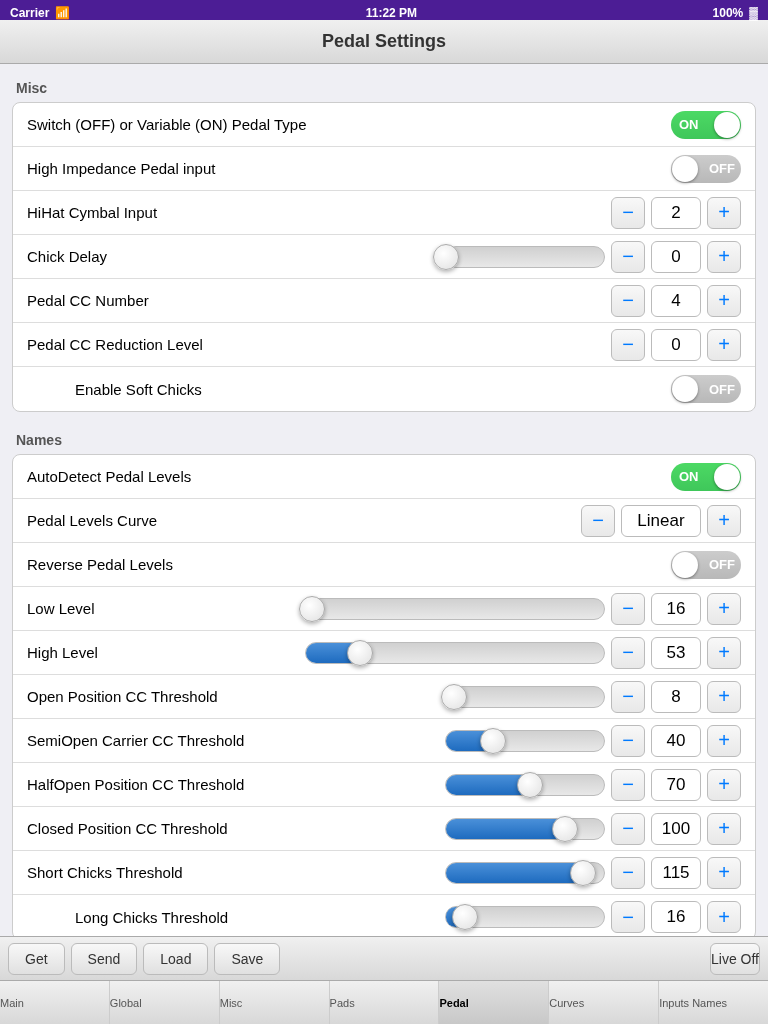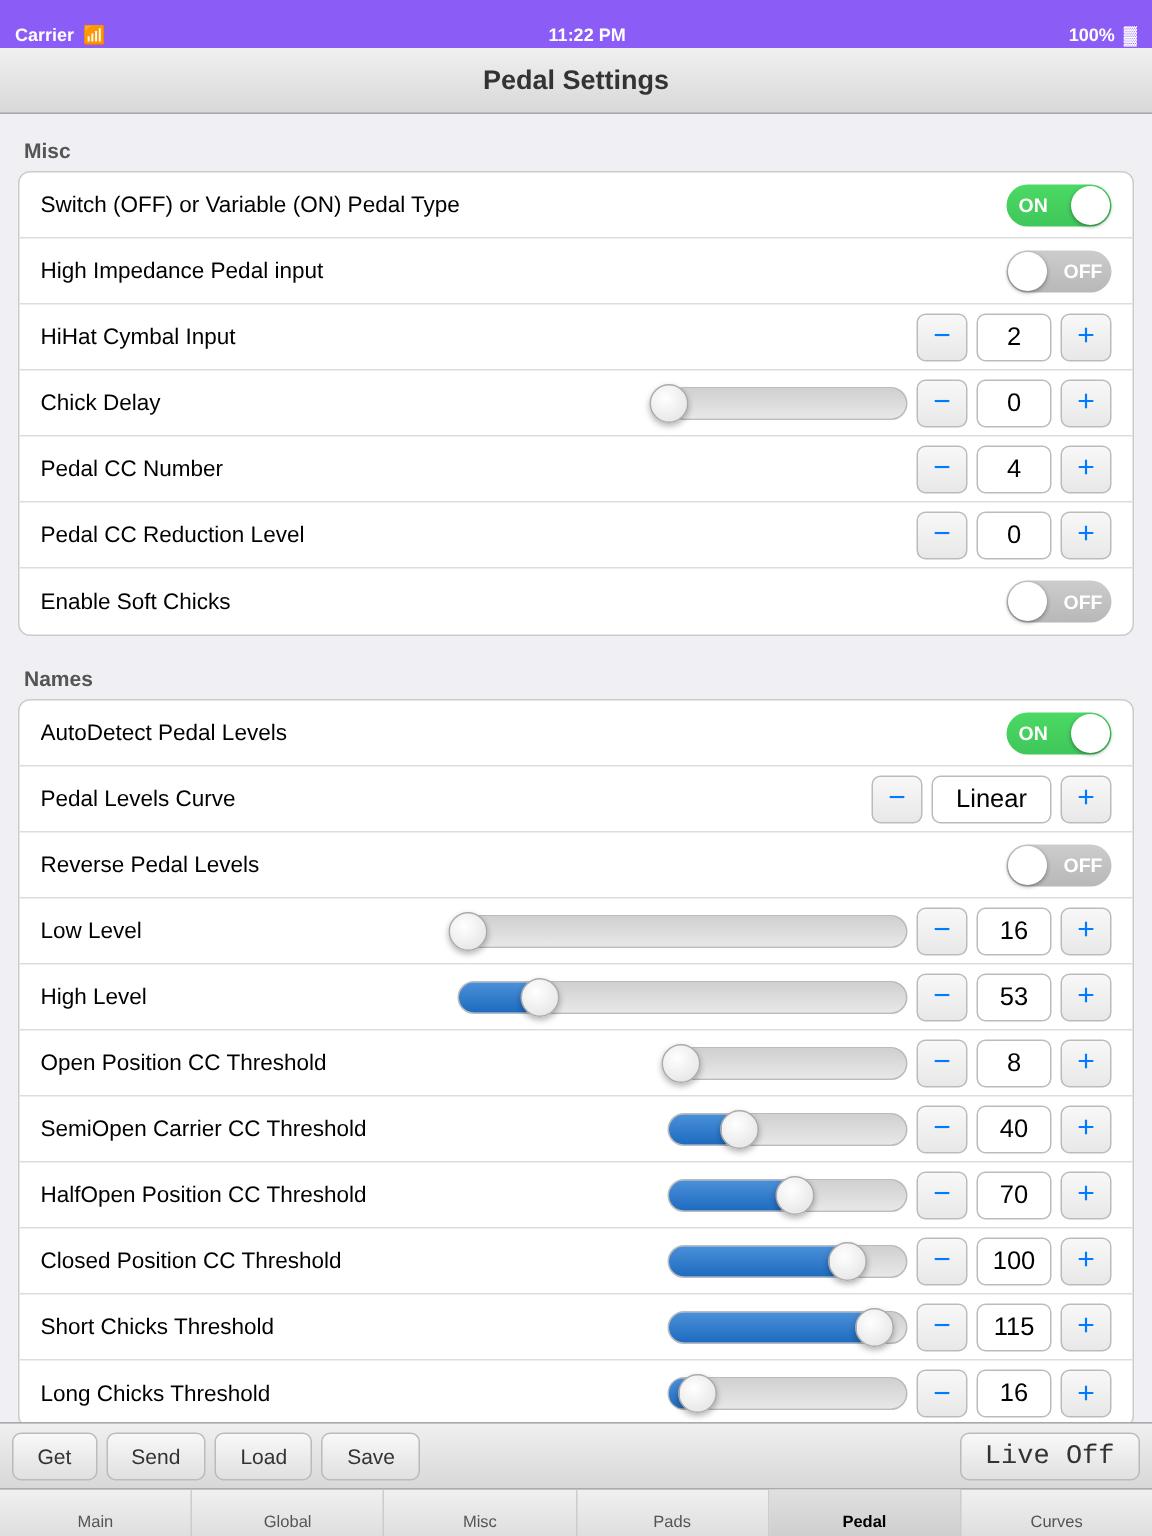--- a/index.html
+++ b/index.html
@@ -6,27 +6,27 @@
     body {
       font-family: -apple-system, 'Helvetica Neue', Arial, sans-serif;
       background: #c8c8cc;
       width: 768px;
       min-height: 1024px;
       overflow-x: hidden;
     }
 
     
     .status-bar {
-      background: #8b5cf6;
+      background: #4c1d95;
       color: #fff;
       height: 20px;
       display: flex;
-      align-items: flex-start;
+      align-items: flex-end;
       justify-content: space-between;
-      padding: 16px 10px;
+      padding: 0 10px;
       font-size: 12px;
       font-weight: 600;
     }
     .status-left { display: flex; align-items: center; gap: 6px; }
     .status-right { display: flex; align-items: center; gap: 6px; }
 
     
     .nav-bar {
       background: linear-gradient(to bottom, #f0f0f0, #d8d8d8);
       height: 44px;
@@ -70,20 +70,21 @@
     .settings-row {
       display: flex;
       align-items: center;
       justify-content: space-between;
       padding: 0 14px;
       height: 44px;
       border-bottom: 1px solid #ddd;
     }
     .settings-row:last-child {
       border-bottom: none;
+      margin-left: 48px;
     }
 
     .row-label {
       font-size: 15px;
       color: #000;
       font-weight: 400;
     }
 
     .row-control {
       display: flex;
@@ -205,43 +206,41 @@
       padding: 0 16px;
       background: linear-gradient(to bottom, #f8f8f8, #e0e0e0);
       border: 1px solid #bbb;
       border-radius: 6px;
       font-size: 14px;
       color: #333;
       cursor: pointer;
     }
     .toolbar-btn-live {
       height: 32px;
-      padding: 0 16px;
+      padding: 0 0;
       background: linear-gradient(to bottom, #f8f8f8, #e0e0e0);
       border: 1px solid #bbb;
       border-radius: 6px;
-      font-size: 18px;
+      font-size: 14px;
       color: #333;
       cursor: pointer;
-      font-family: Liberation Mono, monospace;
     }
 
     
     .tab-bar {
       background: linear-gradient(to bottom, #f0f0f0, #d8d8d8);
       height: 44px;
       display: flex;
       align-items: center;
       border-top: 1px solid #aaa;
     }
     .tab-item {
       flex: 1;
       display: flex;
       flex-direction: column;
-      align-items: center;
       justify-content: center;
       height: 100%;
       font-size: 11px;
       color: #555;
       cursor: pointer;
       border-right: 1px solid #ccc;
     }
     .tab-item:last-child { border-right: none; }
     .tab-item.active {
       background: linear-gradient(to bottom, #e0e0e0, #c8c8c8);
@@ -507,13 +506,16 @@
   </div>
   <div class="tab-item">
     <span>Pads</span>
   </div>
   <div class="tab-item active">
     <span>Pedal</span>
   </div>
   <div class="tab-item">
     <span>Curves</span>
   </div>
+  <div class="tab-item">
+    <span>Inputs Names</span>
+  </div>
 </div>
 
 </body></html>

